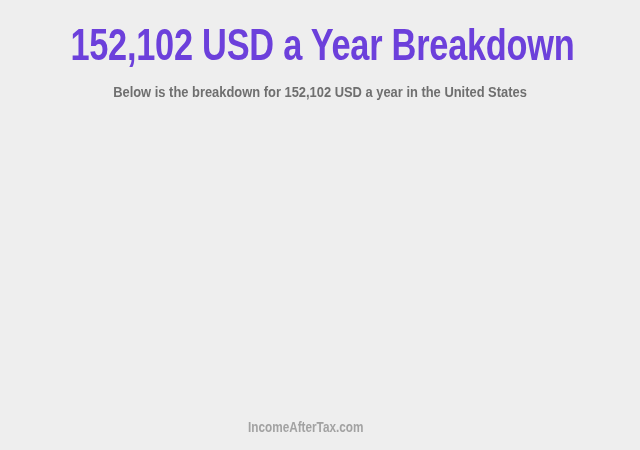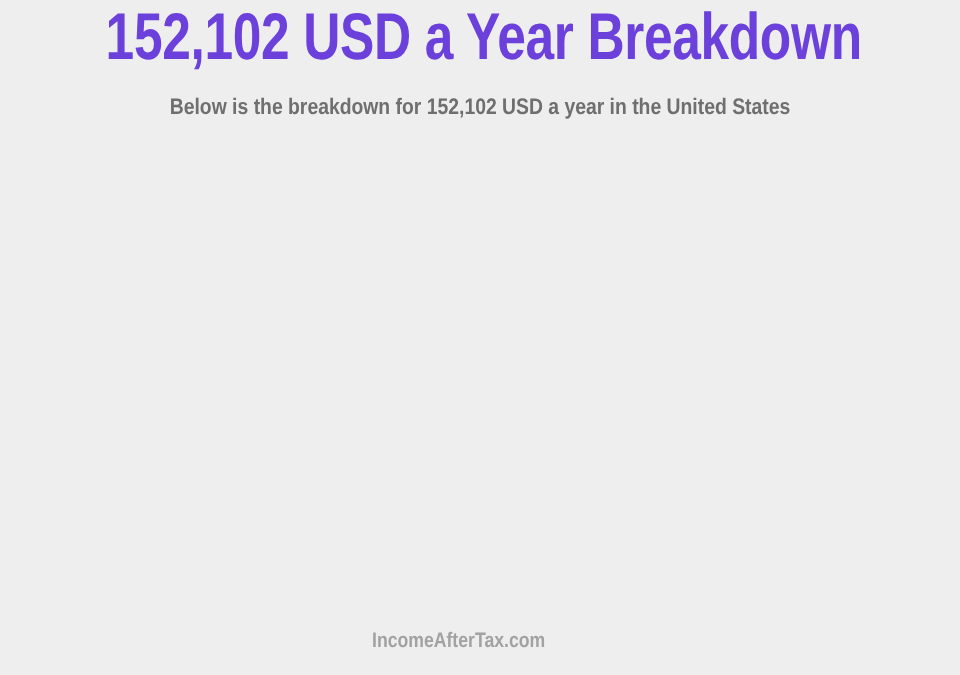--- a/index.html
+++ b/index.html
@@ -23,20 +23,21 @@
     background: #eeeeee;
     box-sizing: border-box;
   }
 
   
   .header {
     position: absolute;
     top: 0;
     left: 0;
     width: 640px;
+    padding-top: 20px;
     text-align: center;
   }
 
   .page-title {
     display: block;
     margin: 0;
     color: #6c40db;
     font-family: "Liberation Sans", sans-serif;
     font-weight: bold;
     font-size: 44px;

